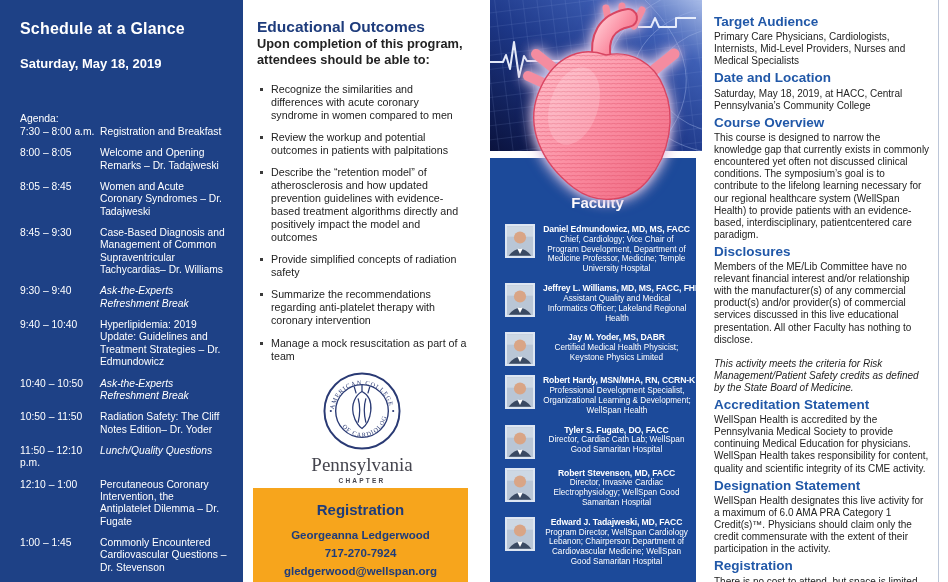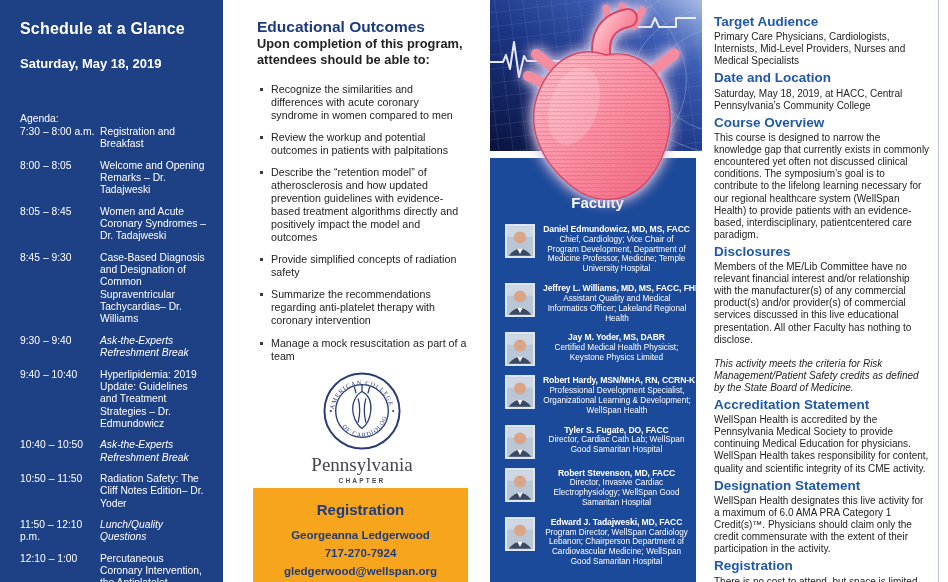--- a/index.html
+++ b/index.html
@@ -2,21 +2,21 @@
 <html style="--navy_panel: #1e4186; --faculty_panel: #1c4a9a; --heading_blue: #2158a8; --heading_navy: #1e3c7c; --orange: #f7a51c;"><head>
 <meta charset="utf-8">
 <style>
   * { box-sizing: border-box; margin: 0; padding: 0; }
   html,body { background:#e8e8e8; }
   body { font-family: "Liberation Sans", sans-serif; }
   .page { position:relative; width:948px; height:582px; background:#fff; overflow:hidden;
           margin:0 auto; }
 
   
-  .panel-schedule { position:absolute; left:0; top:0; width:223px; height:582px;
+  .panel-schedule { position:absolute; left:0; top:0; width:243px; height:582px;
     background:var(--navy_panel,#1e4186); color:#fff; padding:20px 16px 0 20px; }
   .schedule-title { font-size:16px; font-weight:bold; letter-spacing:.2px; margin-bottom:18px; }
   .schedule-date  { font-size:13px; font-weight:bold; margin-bottom:27px; }
   .agenda-label   { font-size:10.4px; margin-bottom:2px;margin-top:42px; }
   .schedule-row   { display:flex; margin-bottom:9px; font-size:10.3px; line-height:1.2; }
   .schedule-time  { width:80px; flex:none; }
   .schedule-desc  { flex:1; }
   .italic { font-style:italic; }
 
   
@@ -93,21 +93,21 @@
           <div class="schedule-desc">Welcome and Opening Remarks – Dr. Tadajweski</div>
         </div>
 
         <div class="schedule-row">
           <div class="schedule-time">8:05 – 8:45</div>
           <div class="schedule-desc">Women and Acute Coronary Syndromes – Dr. Tadajweski</div>
         </div>
 
         <div class="schedule-row">
           <div class="schedule-time">8:45 – 9:30</div>
-          <div class="schedule-desc">Case-Based Diagnosis and Designation of Common Supraventricular Tachycardias– Dr. Williams</div>
+          <div class="schedule-desc">Case-Based Diagnosis and Management of Common Supraventricular Tachycardias– Dr. Williams</div>
         </div>
 
         <div class="schedule-row">
           <div class="schedule-time">9:30 – 9:40</div>
           <div class="schedule-desc italic">Ask-the-Experts Refreshment Break</div>
         </div>
 
         <div class="schedule-row">
           <div class="schedule-time">9:40 – 10:40</div>
           <div class="schedule-desc">Hyperlipidemia: 2019 Update: Guidelines and Treatment Strategies – Dr. Edmundowicz</div>

